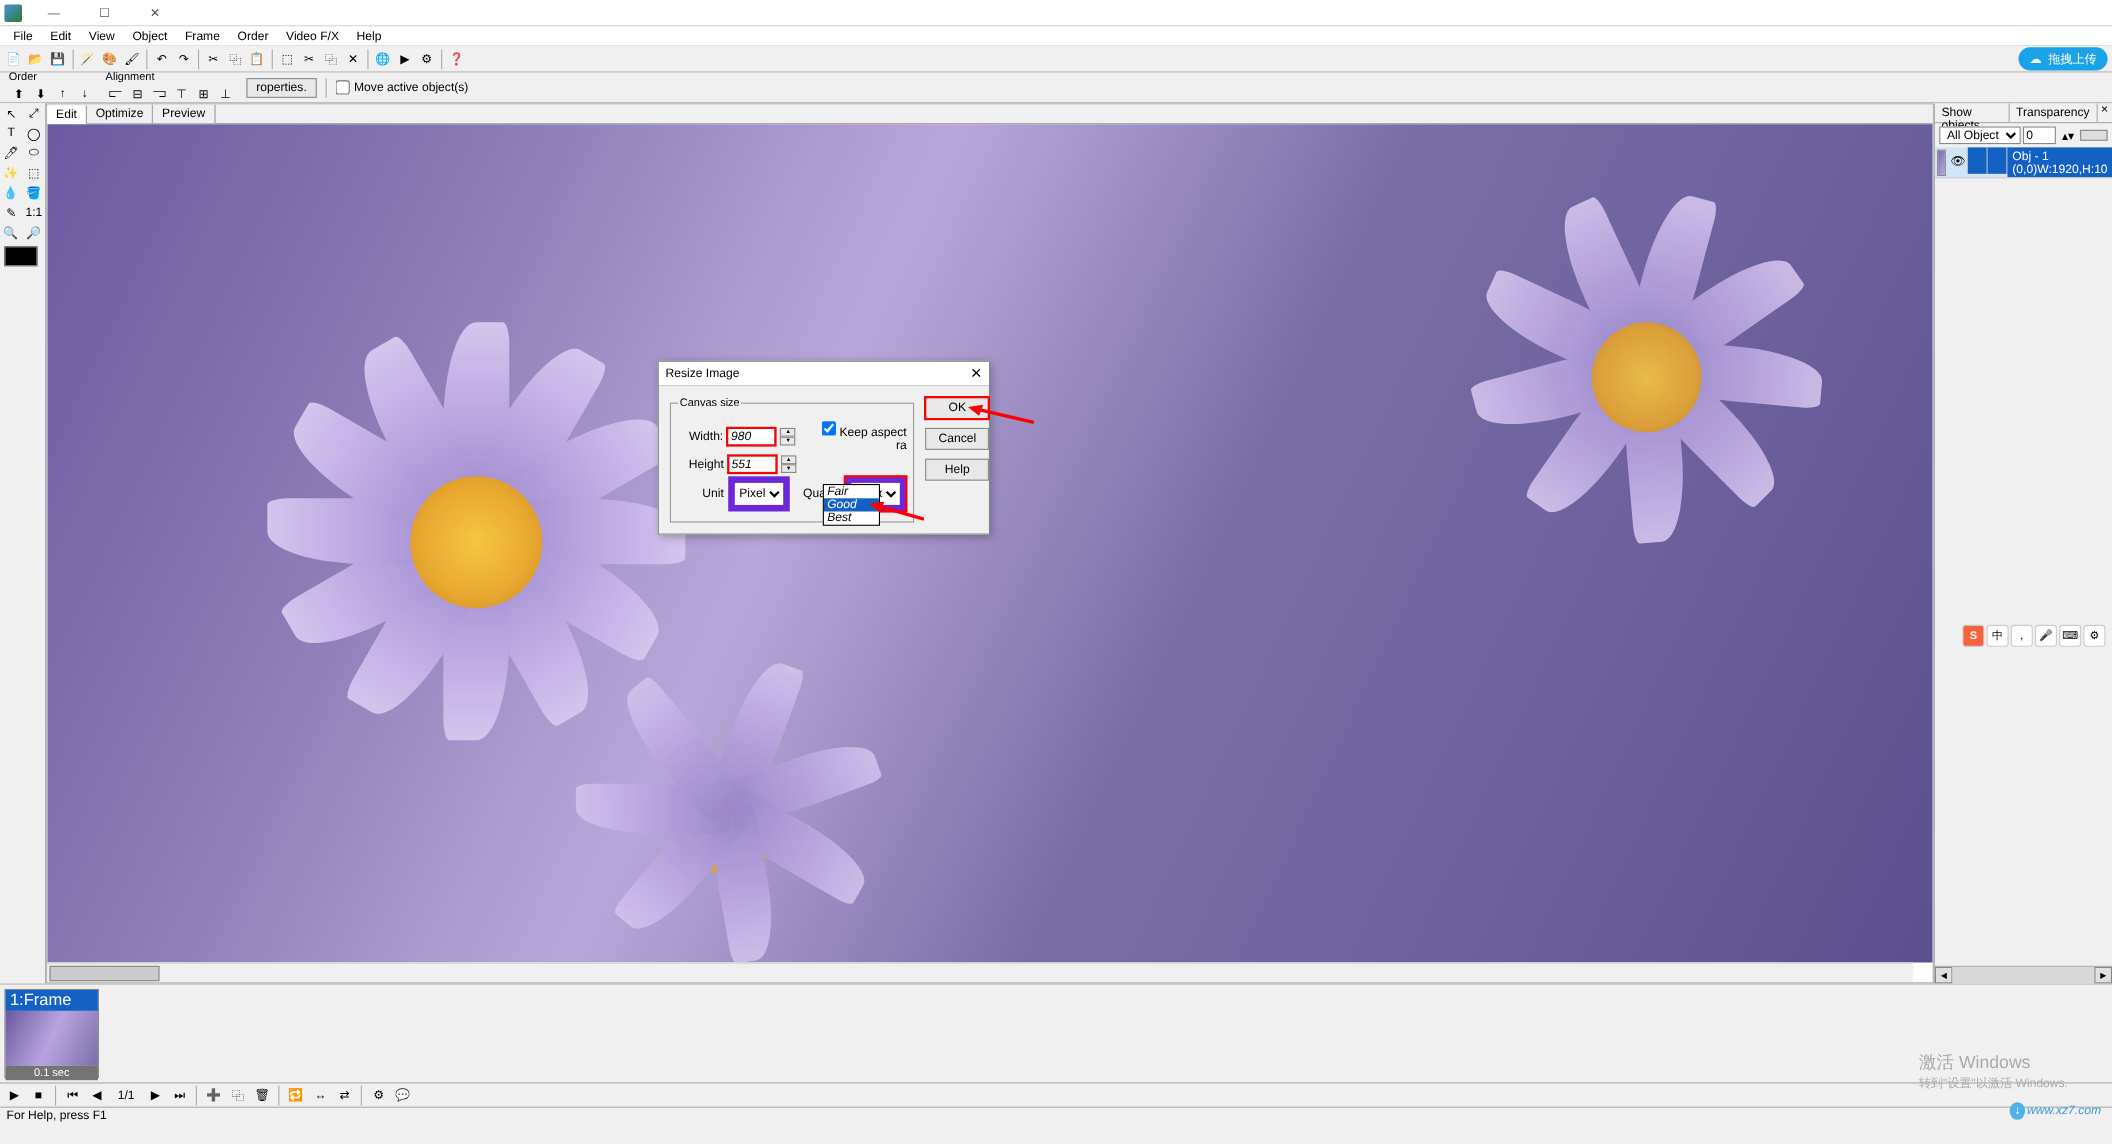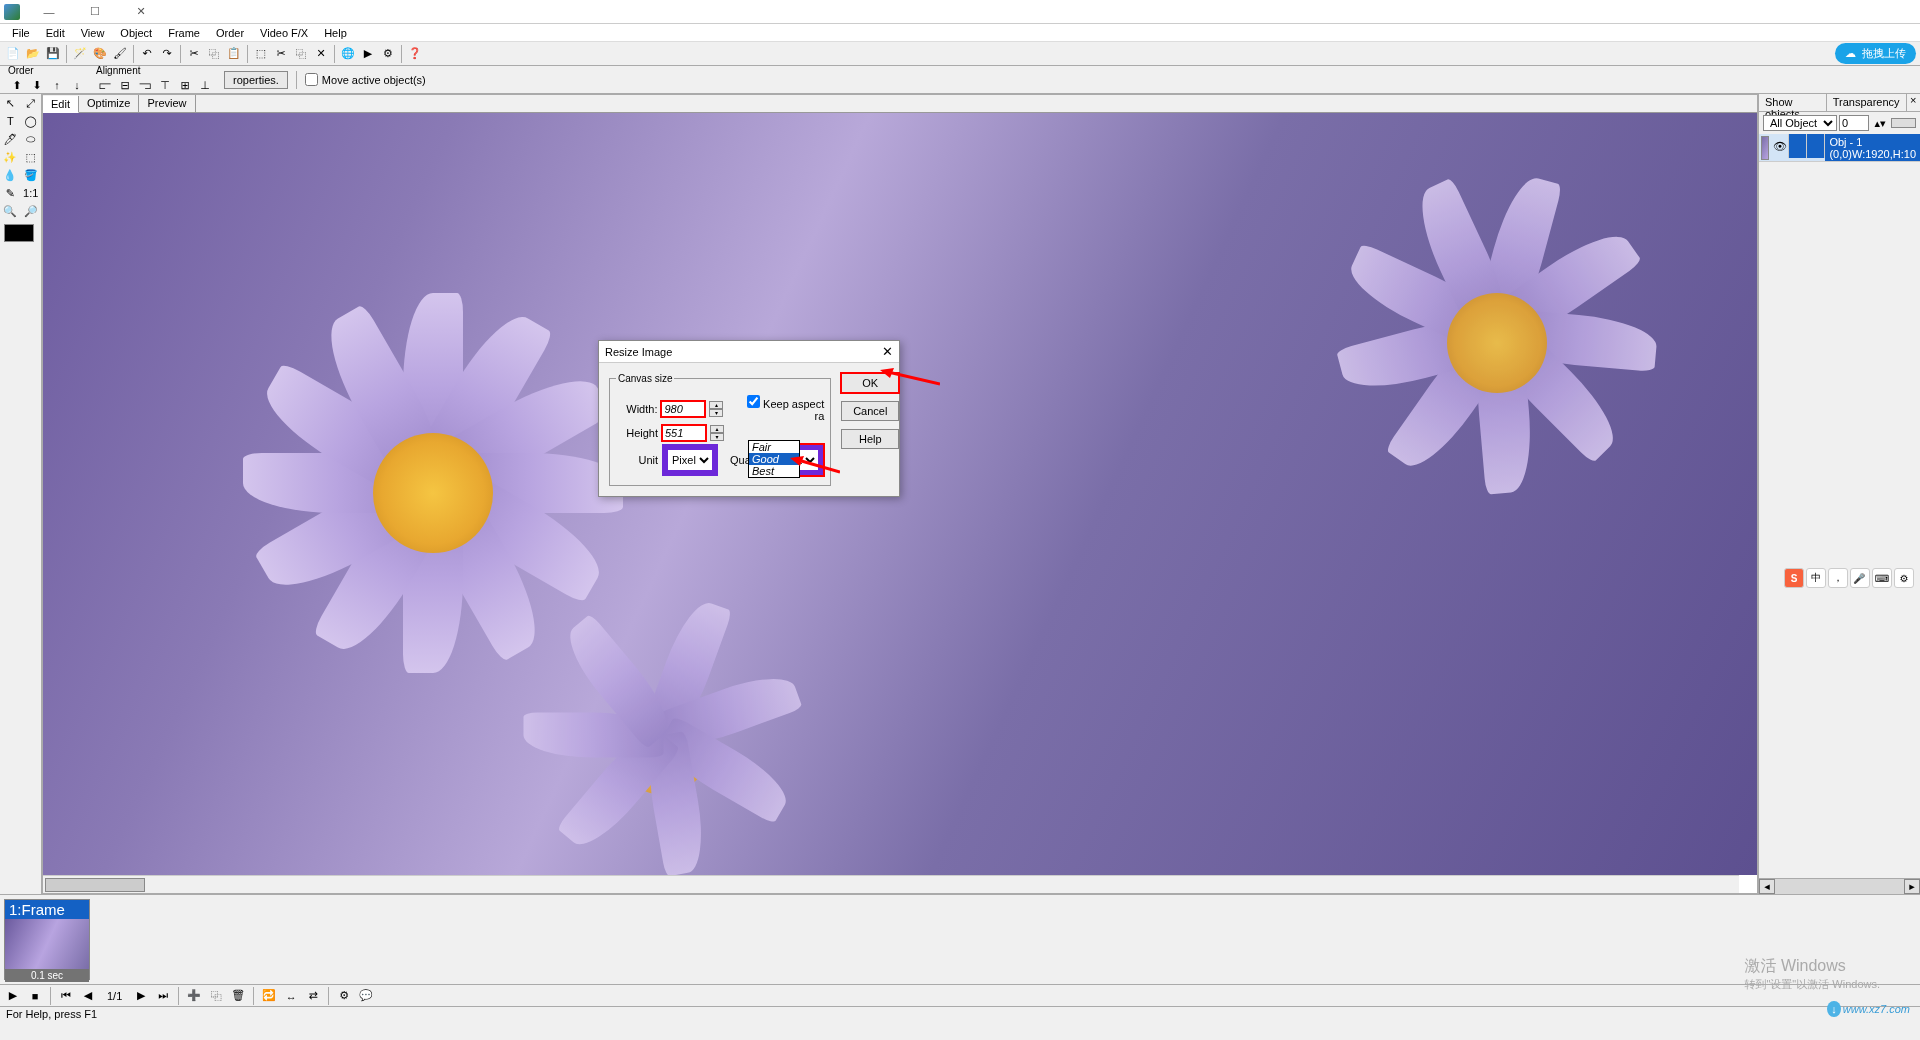--- a/index.html
+++ b/index.html
@@ -43,21 +43,21 @@
 .obj-icons { display: flex; }
 .obj-icons .oi { width: 18px; height: 24px; display: flex; align-items: center; justify-content: center; border-right: 1px solid #ccc; }
 .obj-info { flex: 1; background: #1461c4; color: #fff; padding: 2px 4px; font-size: 10px; }
 .frame-panel { height: 90px; background: #f0f0f0; border-top: 1px solid #aaa; display: flex; }
 .frame-item { border: 1px solid #888; margin: 4px; }
 .frame-item .fh { background: #1461c4; color: #fff; padding: 1px 4px; font-size: 15px; }
 .frame-item .fthumb { width: 84px; height: 50px; background: linear-gradient(115deg,#6b5a9e,#b8a4e0,#7a6ea8); }
 .frame-item .ft { background: #737373; color: #fff; padding: 1px 4px; font-size: 10px; text-align: center; }
 .playback-bar { height: 22px; background: #f0f0f0; border-top: 1px solid #aaa; display: flex; align-items: center; padding: 0 4px; gap: 4px; }
 .status-bar { height: 14px; background: #f0f0f0; border-top: 1px solid #aaa; padding: 0 6px; font-size: 10px; display: flex; align-items: center; }
-.dialog { position: absolute; left: 598px; top: 328px; width: 302px; background: #f0f0f0; border: 1px solid #888; box-shadow: 2px 2px 8px rgba(0,0,0,0.3); z-index: 100; margin-top: 12px; }
+.dialog { position: absolute; left: 598px; top: 328px; width: 302px; background: #f0f0f0; border: 1px solid #888; box-shadow: 2px 2px 8px rgba(0,0,0,0.3); z-index: 100; }
 .dialog .dlg-title { height: 22px; background: #fff; border-bottom: 1px solid #ccc; display: flex; align-items: center; padding: 0 6px; }
 .dialog .dlg-title .dlg-close { margin-left: auto; cursor: pointer; font-size: 13px; }
 .dialog .dlg-body { display: flex; padding: 10px; gap: 10px; }
 .dialog fieldset { border: 1px solid #999; padding: 8px 6px 6px; }
 .dialog legend { font-size: 10px; padding: 0 2px; }
 .dlg-row { display: flex; align-items: center; margin: 3px 0; gap: 4px; }
 .dlg-row label { width: 42px; text-align: right; }
 .dlg-row input[type=text] { width: 44px; height: 16px; border: 1px solid #888; padding: 0 2px; font-style: italic; }
 .dlg-row .spinner { width: 14px; height: 16px; display: flex; flex-direction: column; }
 .dlg-row .spinner div { flex: 1; border: 1px solid #888; background: #e8e8e8; font-size: 6px; text-align: center; line-height: 6px; }

